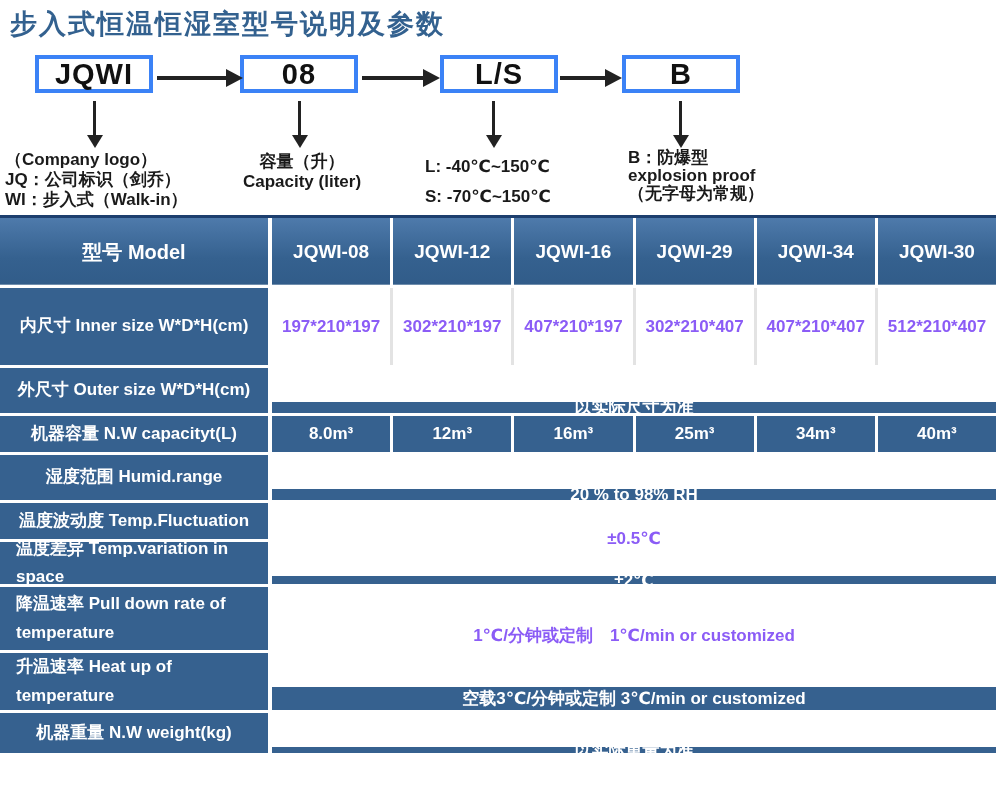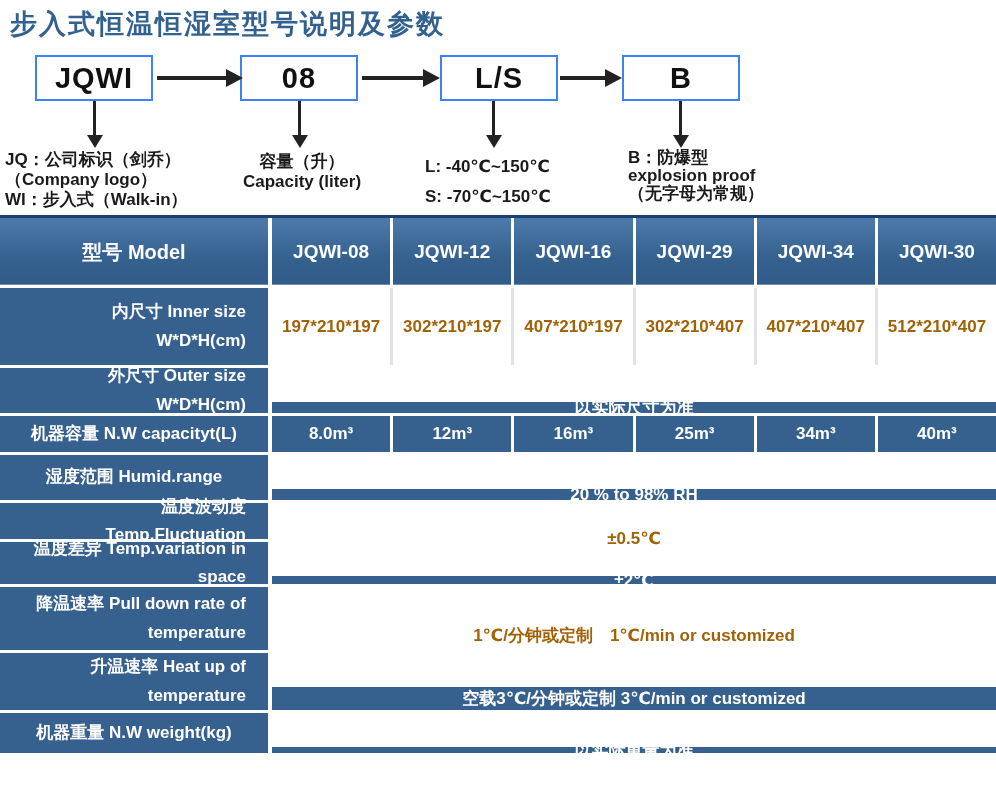--- a/index.html
+++ b/index.html
@@ -9,55 +9,55 @@
     font-family:"Liberation Sans","DejaVu Sans",sans-serif;
   }
   
   .page-title {
     position:absolute; left:10px; top:6px;
     font-size:27px; font-weight:bold; color:#33618f; letter-spacing:2px;
     white-space:nowrap;
   }
   
   .flow-box {
-    position:absolute; top:55px; height:46px; width:118px;
-    border:2px solid #3b82f6; background:#fff; box-sizing:border-box;
+    position:absolute; top:55px; height:38px; width:118px;
+    border:4px solid #3b82f6; background:#fff; box-sizing:border-box;
     display:flex; align-items:center; justify-content:center;
     font-size:29px; font-weight:bold; color:#111; letter-spacing:1px;
   }
   .hline { position:absolute; top:76px; height:4px; background:#222; }
   .hhead { position:absolute; top:69px; width:0; height:0;
            border-left:17px solid #222; border-top:9px solid transparent; border-bottom:9px solid transparent; }
   .vline { position:absolute; width:3px; background:#222; }
   .vhead { position:absolute; width:0; height:0;
            border-top:13px solid #222; border-left:8px solid transparent; border-right:8px solid transparent; }
   .note { position:absolute; font-size:17px; font-weight:bold; color:#1a1a1a; line-height:20px; white-space:nowrap; }
   .note div { white-space:nowrap; }
   
   .spec-table { position:absolute; left:0; top:215px; width:996px; border-top:3px solid #1d3f6e; }
   .t-row { display:flex; margin-top:3px; }
   .t-row:first-child { margin-top:0; }
   .t-label {
-    flex:none; width:268px; margin-right:4px; box-sizing:border-box; padding:0 22px;
+    flex:none; width:268px; margin-right:4px; box-sizing:border-box; padding:0 16px;
     background:#36618f; color:#fff; font-weight:bold; font-size:17px; line-height:1.65;
-    display:flex; align-items:center; justify-content:center; text-align:right;
+    display:flex; align-items:center; justify-content:center; text-align:left;
   }
   .t-cells { flex:1; display:flex; min-width:0; }
   .t-cell {
     flex:1 1 0; margin-right:3px; min-width:0;
     display:flex; align-items:center; justify-content:center;
     font-weight:bold; font-size:17px; white-space:nowrap;
   }
   .t-cells .t-cell:last-child { margin-right:0; }
   .t-span {
     flex:1; display:flex; align-items:center; justify-content:center;
     font-weight:bold; font-size:17px; text-align:center;margin-top:34px;
   }
   .blue { background:#36618f; color:#fff; }
-  .white { background:#ffffff; color:#a16207; }
+  .white { background:#ffffff; color:#8b5cf6; }
   .white-sep .t-cell:not(:last-child) { box-shadow:3px 0 0 0 #e3e3e3; }
   .hdr { background:linear-gradient(#4e7aab,#35618f 60%,#315c89); color:#fff;
          box-shadow:inset 0 -1px 0 rgba(255,255,255,.3); }
   .hdr-label { font-size:20px; line-height:1.2; }
   .hdr-cell  { font-size:19px; }
   .h67{height:67px} .h77{height:77px} .h45{height:45px} .h44{height:36px}
   .h59{height:42px} .h63{height:63px} .h57{height:57px} .h40{height:40px}
 </style>
 </head>
 <body>
@@ -80,22 +80,22 @@
   <div class="vline" style="left:93px;top:101px;height:36px"></div>
   <div class="vhead" style="left:87px;top:135px"></div>
   <div class="vline" style="left:298px;top:101px;height:36px"></div>
   <div class="vhead" style="left:292px;top:135px"></div>
   <div class="vline" style="left:492px;top:101px;height:36px"></div>
   <div class="vhead" style="left:486px;top:135px"></div>
   <div class="vline" style="left:679px;top:101px;height:36px"></div>
   <div class="vhead" style="left:673px;top:135px"></div>
 
   <div class="note" style="left:5px;top:150px">
+    <div>（Company logo）</div>
     <div>JQ：公司标识（剑乔）</div>
-    <div>（Company logo）</div>
     <div>WI：步入式（Walk-in）</div>
   </div>
   <div class="note" style="left:216px;top:152px;width:172px;text-align:center">
     <div>容量（升）</div>
     <div>Capacity (liter)</div>
   </div>
   <div class="note" style="left:425px;top:152px;line-height:30px">
     <div>L: -40℃~150℃</div>
     <div>S: -70℃~150℃</div>
   </div>

